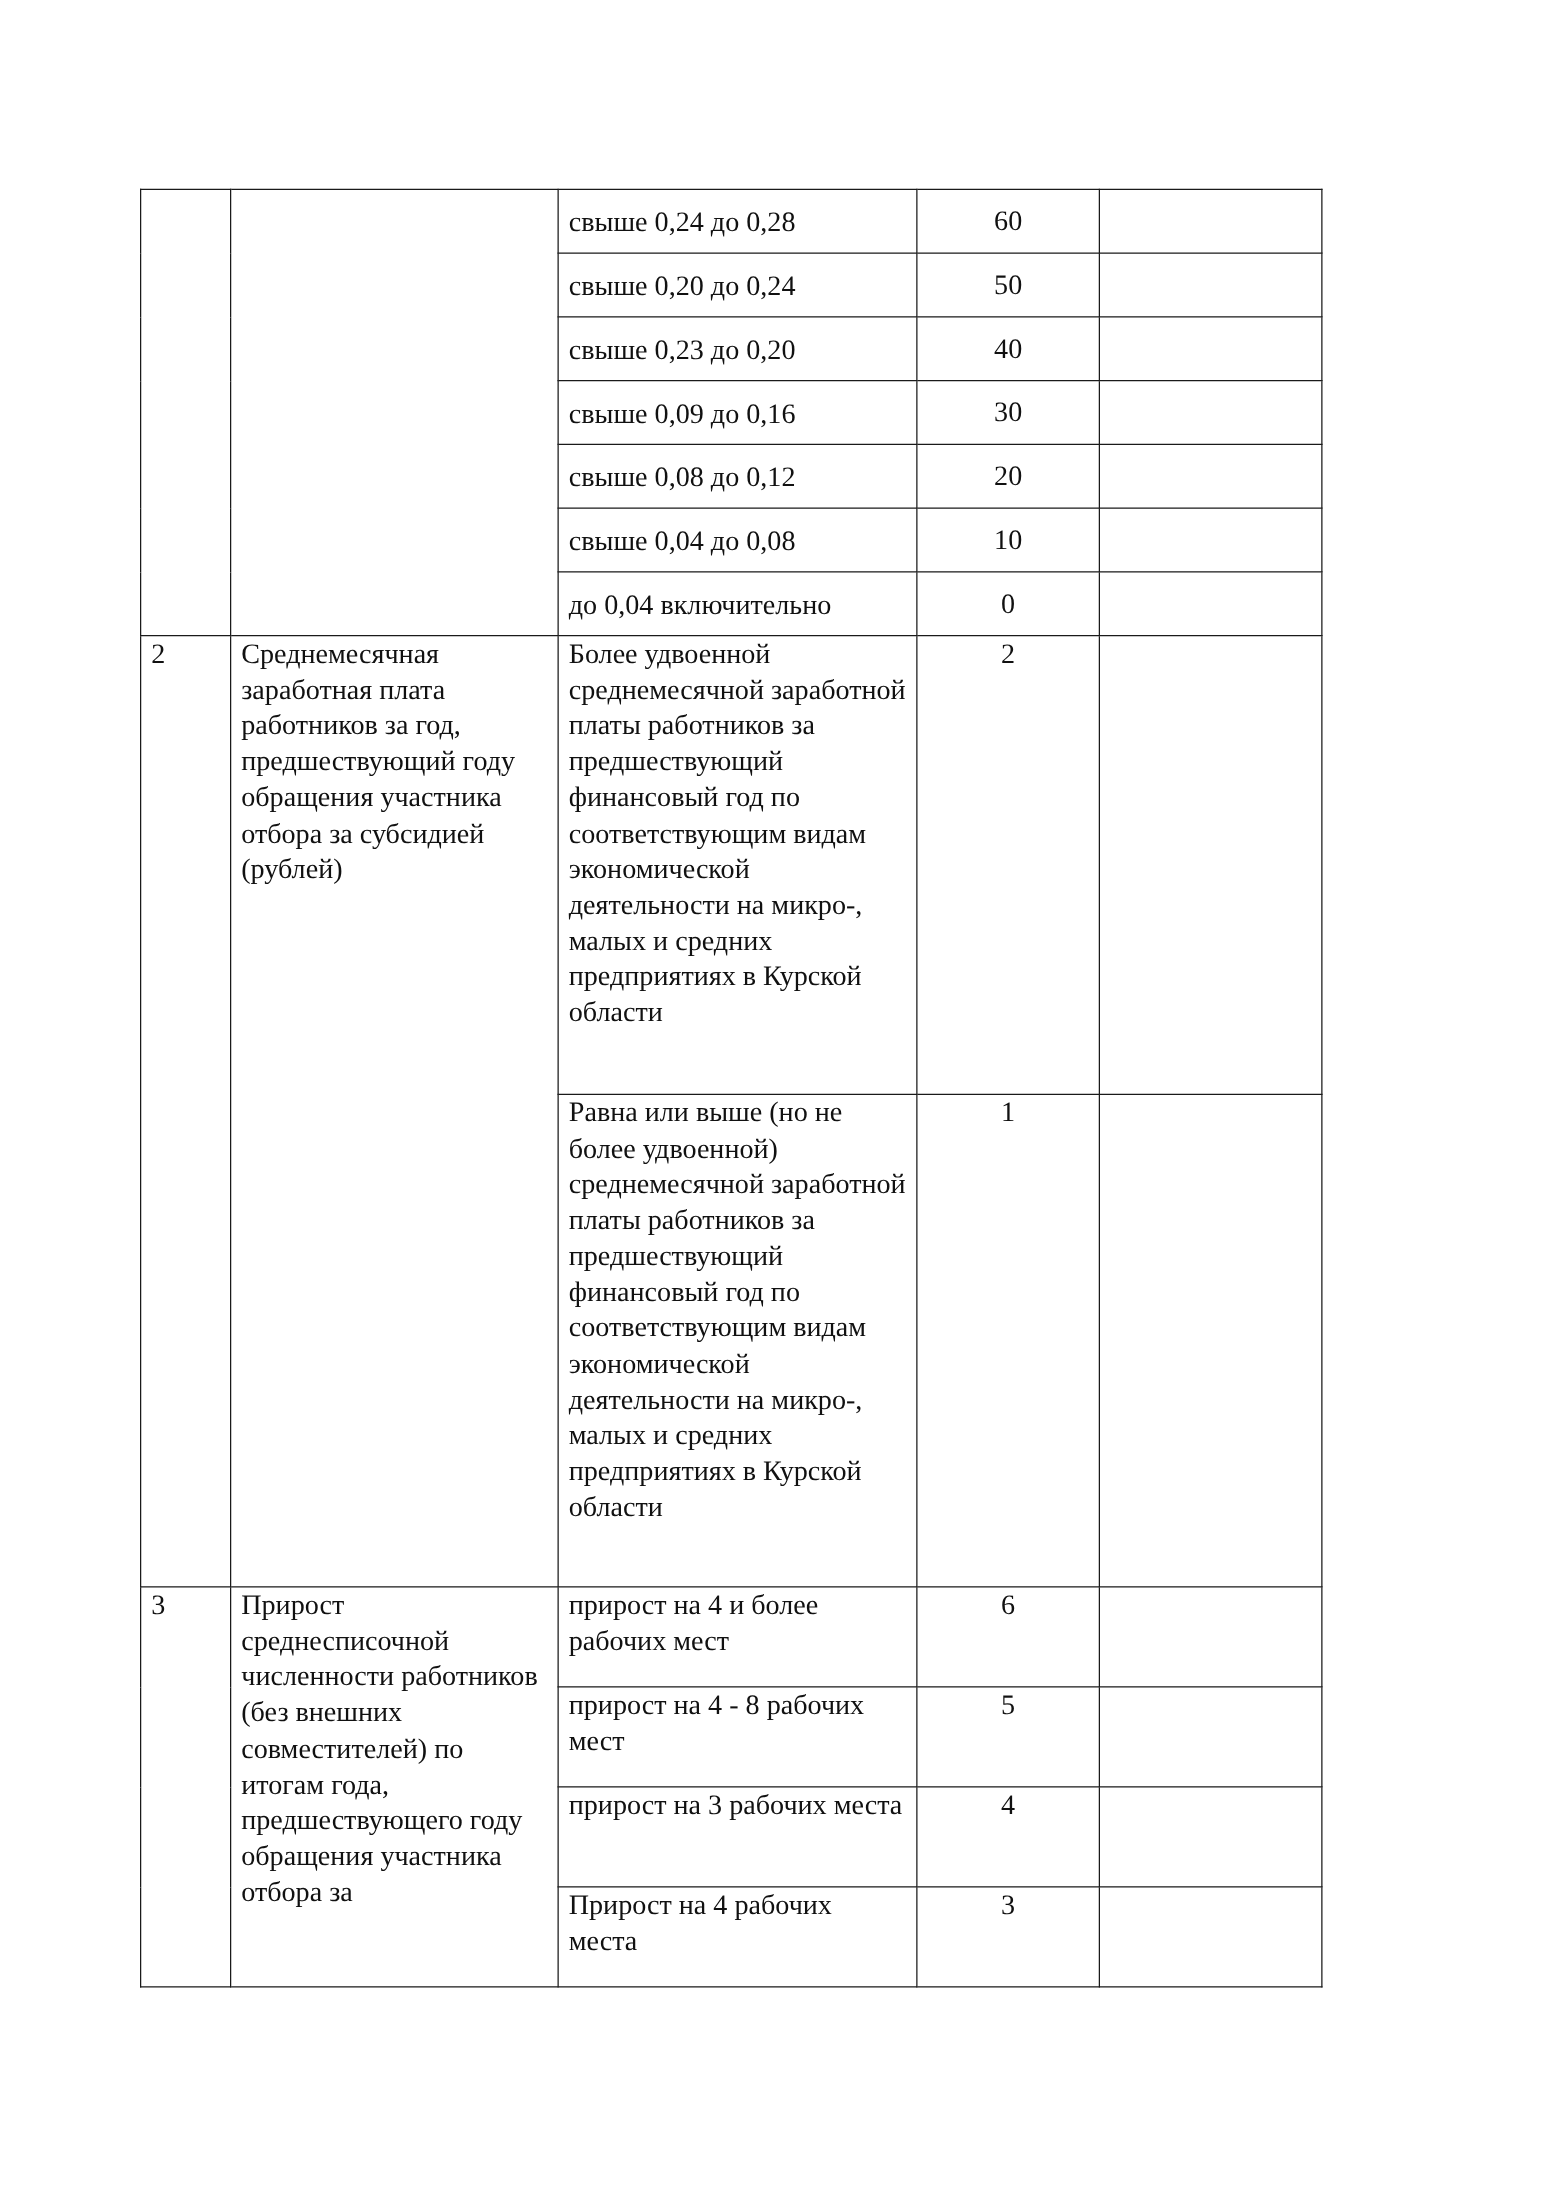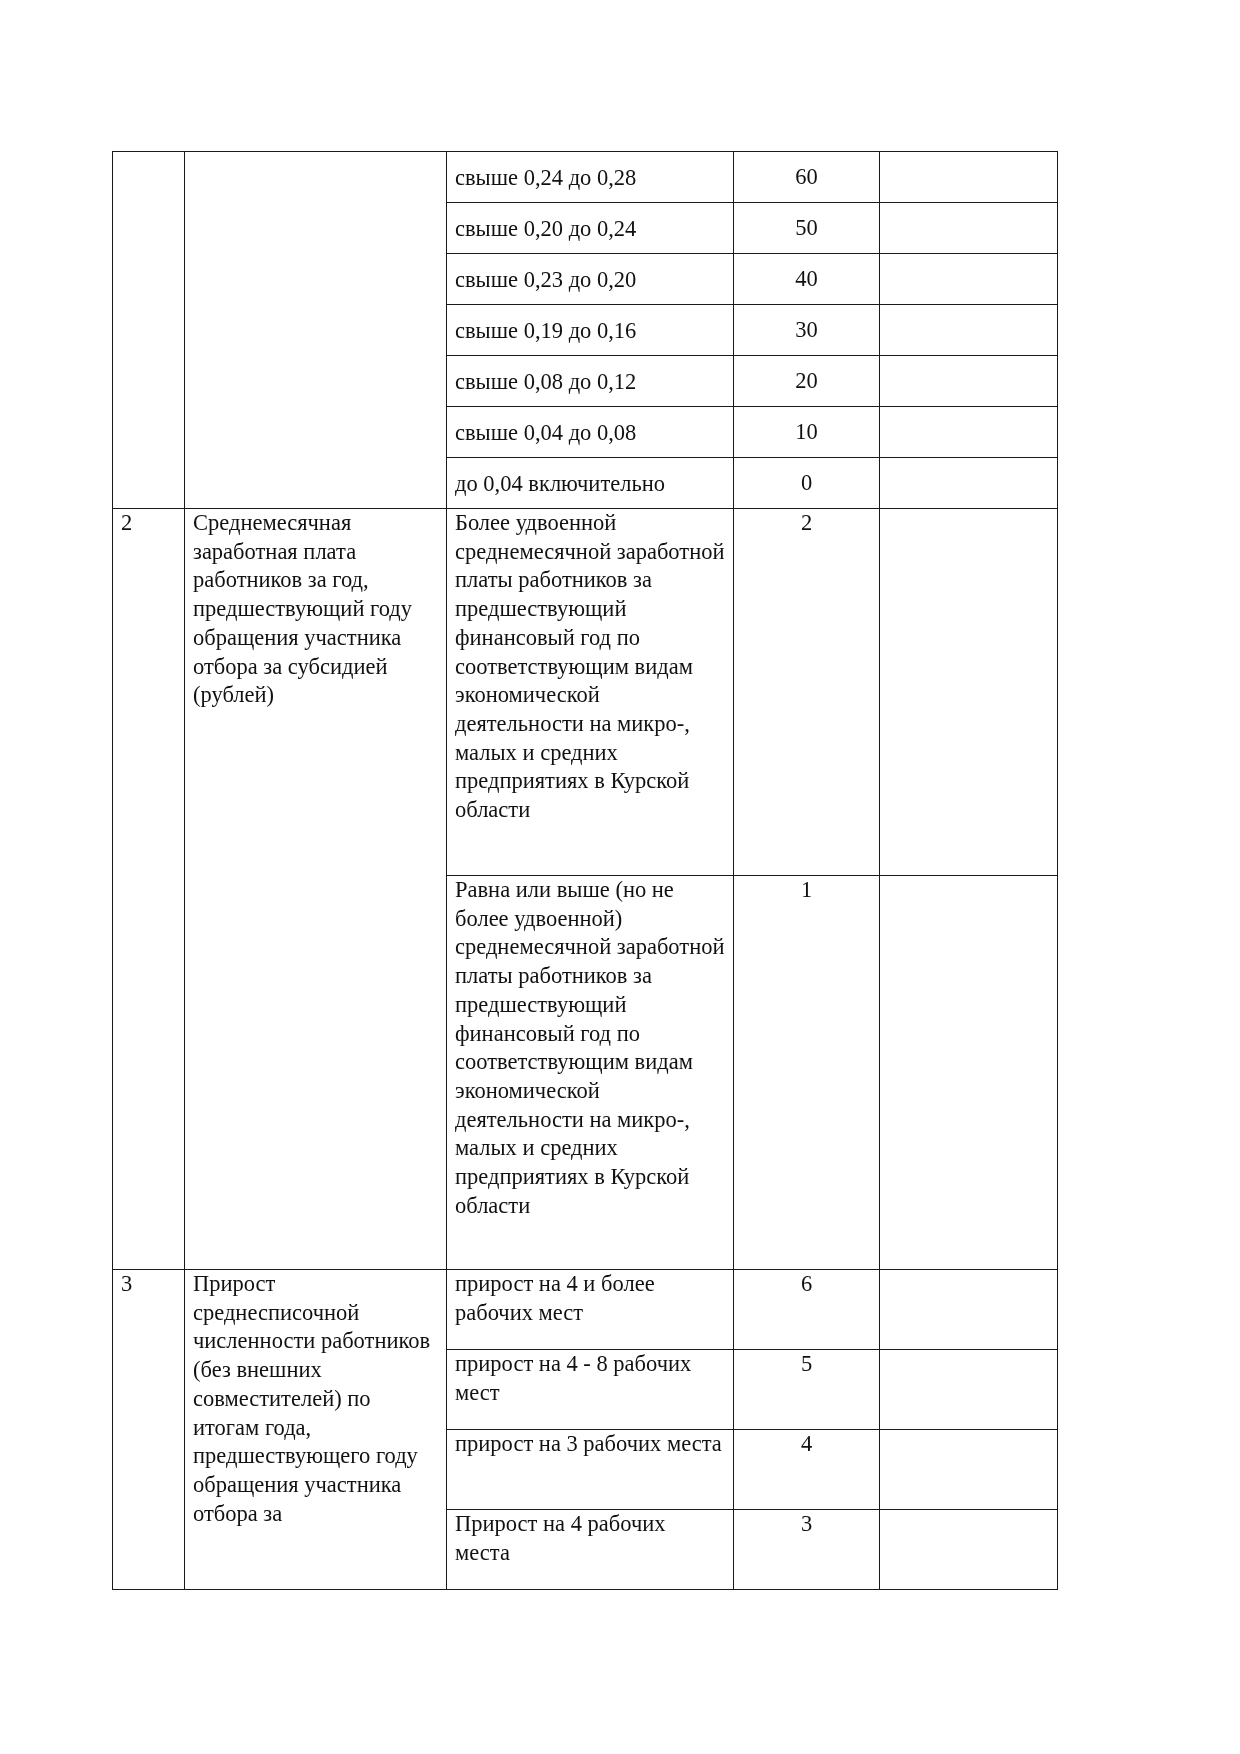--- a/index.html
+++ b/index.html
@@ -84,21 +84,21 @@
         <td class="desc">свыше 0,20 до 0,24</td>
         <td class="val">50</td>
         <td class="blank"></td>
       </tr>
       <tr class="r-short">
         <td class="desc">свыше 0,23 до 0,20</td>
         <td class="val">40</td>
         <td class="blank"></td>
       </tr>
       <tr class="r-short">
-        <td class="desc">свыше 0,19 до 0,16</td>
+        <td class="desc">свыше 0,09 до 0,16</td>
         <td class="val">30</td>
         <td class="blank"></td>
       </tr>
       <tr class="r-short">
         <td class="desc">свыше 0,08 до 0,12</td>
         <td class="val">20</td>
         <td class="blank"></td>
       </tr>
       <tr class="r-short">
         <td class="desc">свыше 0,04 до 0,08</td>

